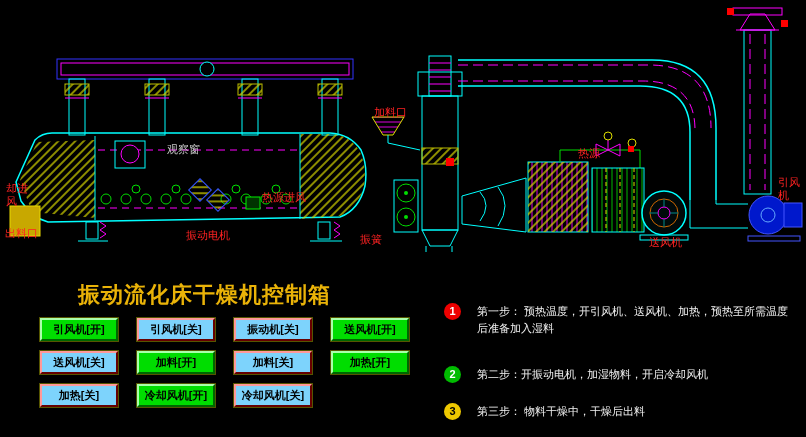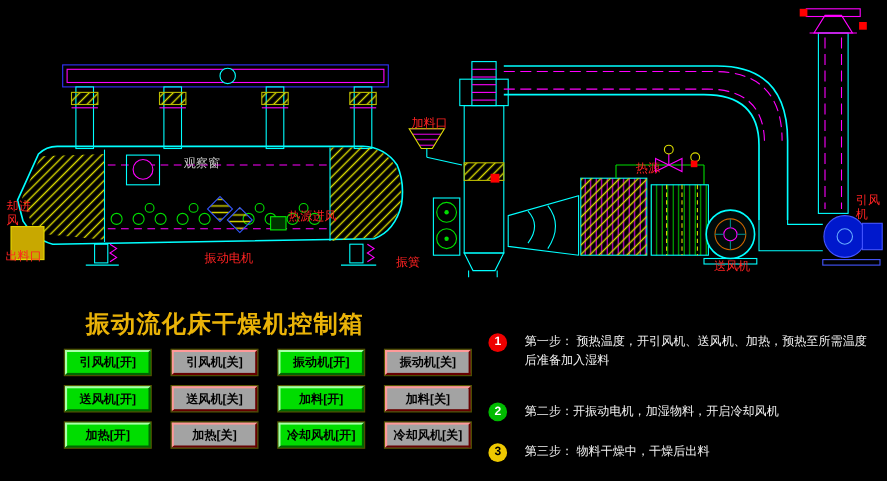--- a/index.html
+++ b/index.html
@@ -9,30 +9,30 @@
     position:relative;overflow:hidden;color:#fff;
   }
   .diagram{position:absolute;left:0;top:0;width:730px;height:275px;}
   .lbl{position:absolute;font-size:11px;line-height:13px;color:#ff2222;white-space:normal;}
   .lbl.white{color:#c8c8c8;}
   .panel-title{
     position:absolute;left:78px;top:280px;
     color:#eab308;font-size:22px;font-weight:bold;letter-spacing:1px;
   }
   .buttons{
-    position:absolute;left:59px;top:318px;
+    position:absolute;left:40px;top:318px;
     display:grid;grid-template-columns:repeat(4,78px);gap:10px 19px;
   }
   .btn{
     height:23px;padding:0;font-size:11px;font-weight:bold;color:#000;
     font-family:inherit;cursor:pointer;outline:1px solid #555500;
     border:2px solid;
   }
   .btn.on{background:#00dd00;border-color:#aaffaa #006600 #006600 #aaffaa;}
-  .btn.off{background:#a3a3a3;border-color:#ff9999 #660000 #660000 #ff9999;}
+  .btn.off{background:#7dd3fc;border-color:#ff9999 #660000 #660000 #ff9999;}
   .steps{position:absolute;left:444px;top:300px;width:352px;}
   .step{position:absolute;left:0;display:flex;align-items:flex-start;}
   .step1{top:3px;}
   .step2{top:66px;}
   .step3{top:103px;}
   .dot{
     flex:0 0 17px;width:17px;height:17px;border-radius:50%;
     text-align:center;line-height:17px;font-size:11px;font-weight:bold;
     margin-right:16px;color:#fff;
   }
@@ -240,21 +240,20 @@
   <div class="lbl" style="left:578px;top:147px;text-align:right;">热源</div>
   <div class="lbl" style="left:649px;top:236px;">送风机</div>
   <div class="lbl" style="left:778px;top:176px;width:24px;">引风机</div>
 </div>
 
 <div class="panel-title">振动流化床干燥机控制箱</div>
 
 <div class="buttons">
   <button class="btn on">引风机[开]</button>
   <button class="btn off">引风机[关]</button>
-  <button class="btn on">振动机[开]</button>
   <button class="btn off">振动机[关]</button>
   <button class="btn on">送风机[开]</button>
   <button class="btn off">送风机[关]</button>
   <button class="btn on">加料[开]</button>
   <button class="btn off">加料[关]</button>
   <button class="btn on">加热[开]</button>
   <button class="btn off">加热[关]</button>
   <button class="btn on">冷却风机[开]</button>
   <button class="btn off">冷却风机[关]</button>
 </div>

